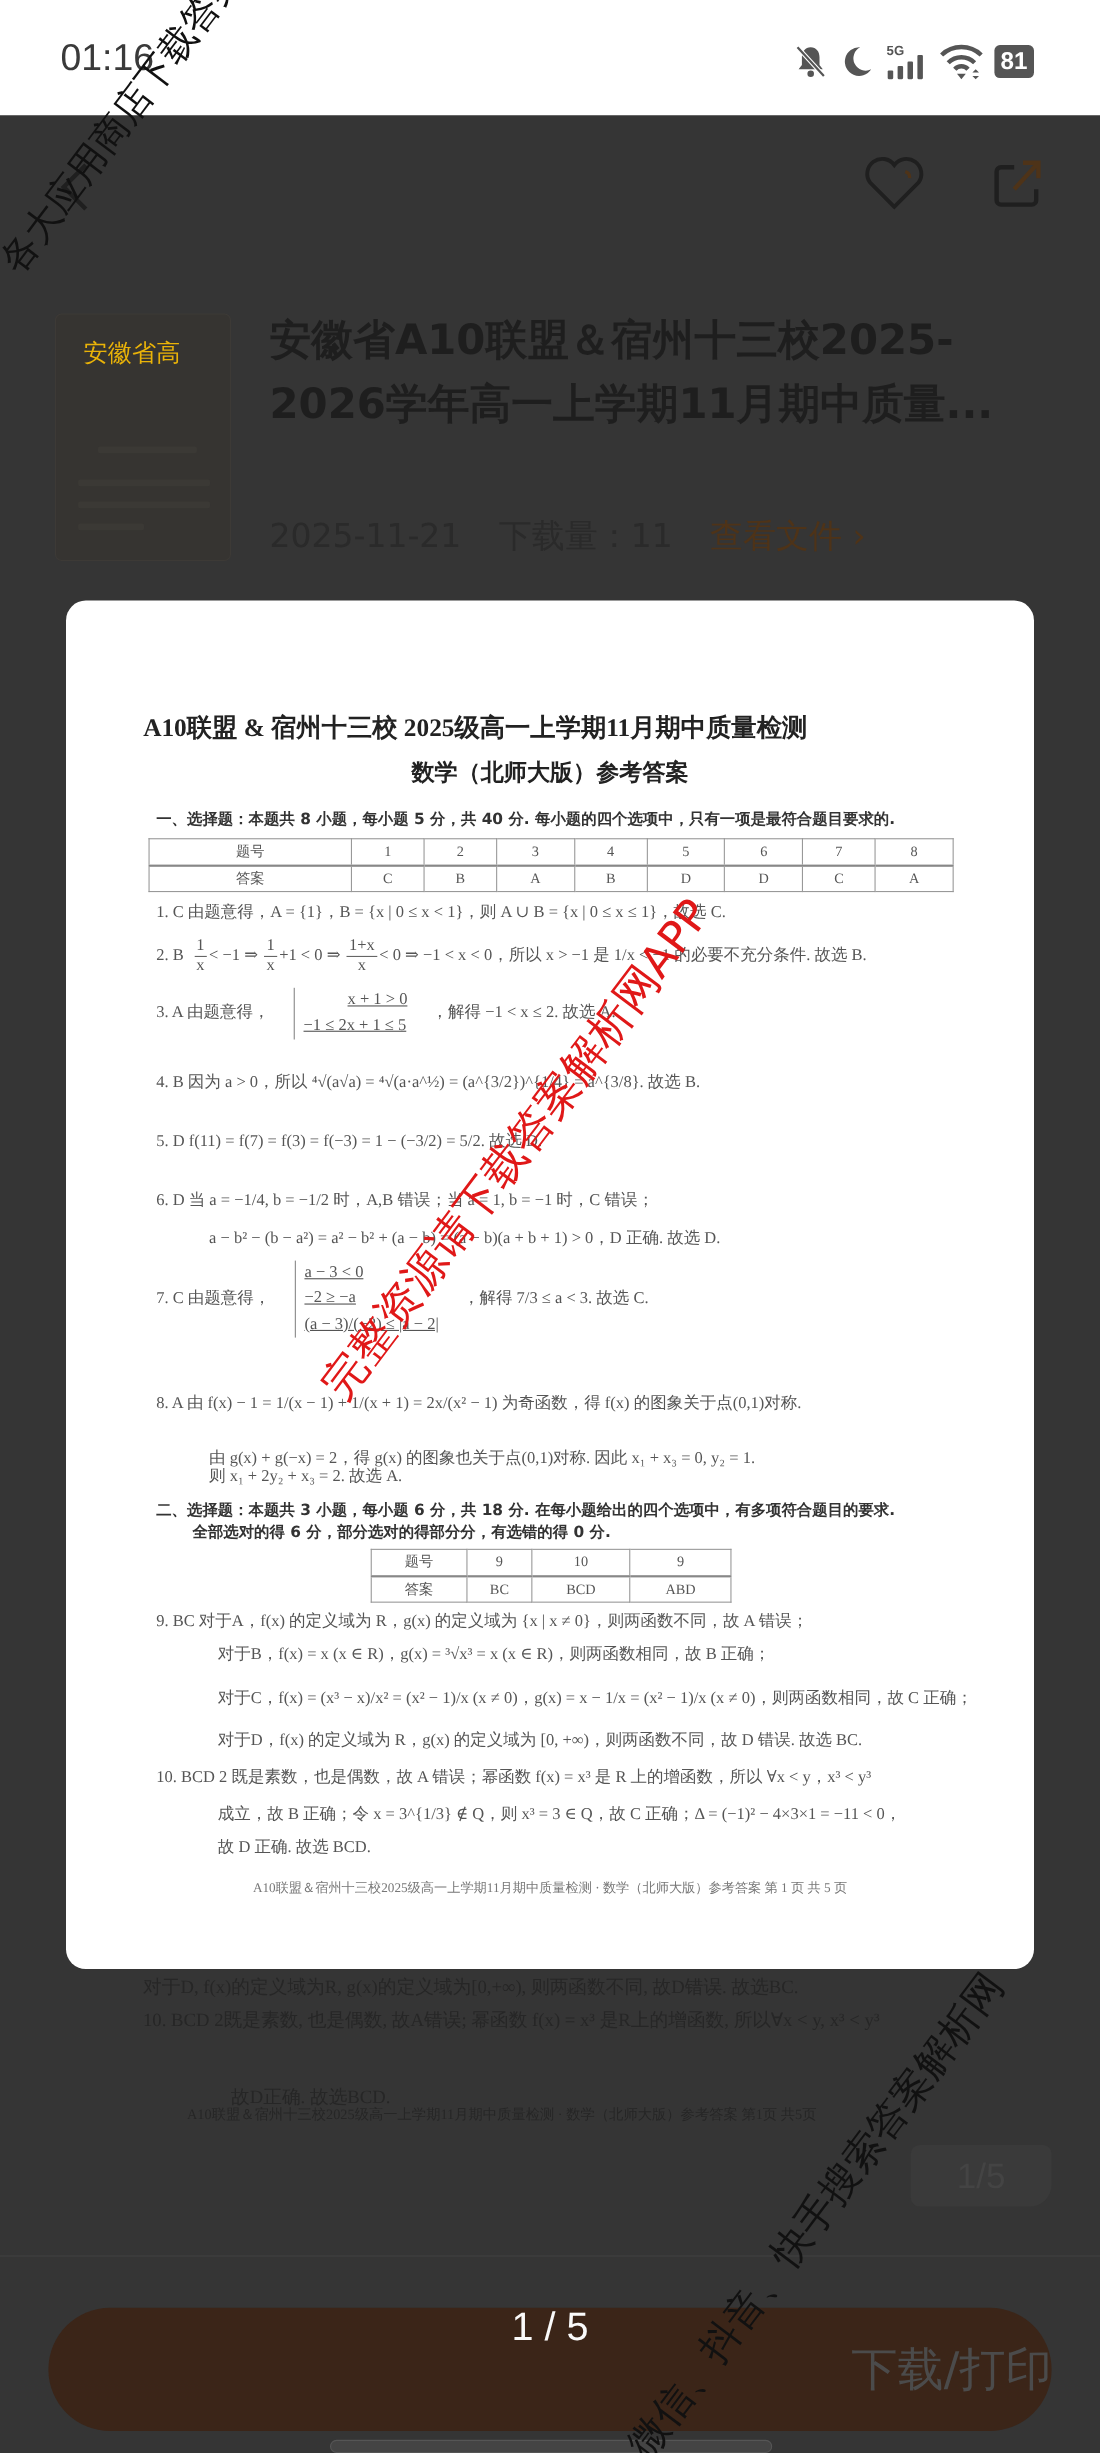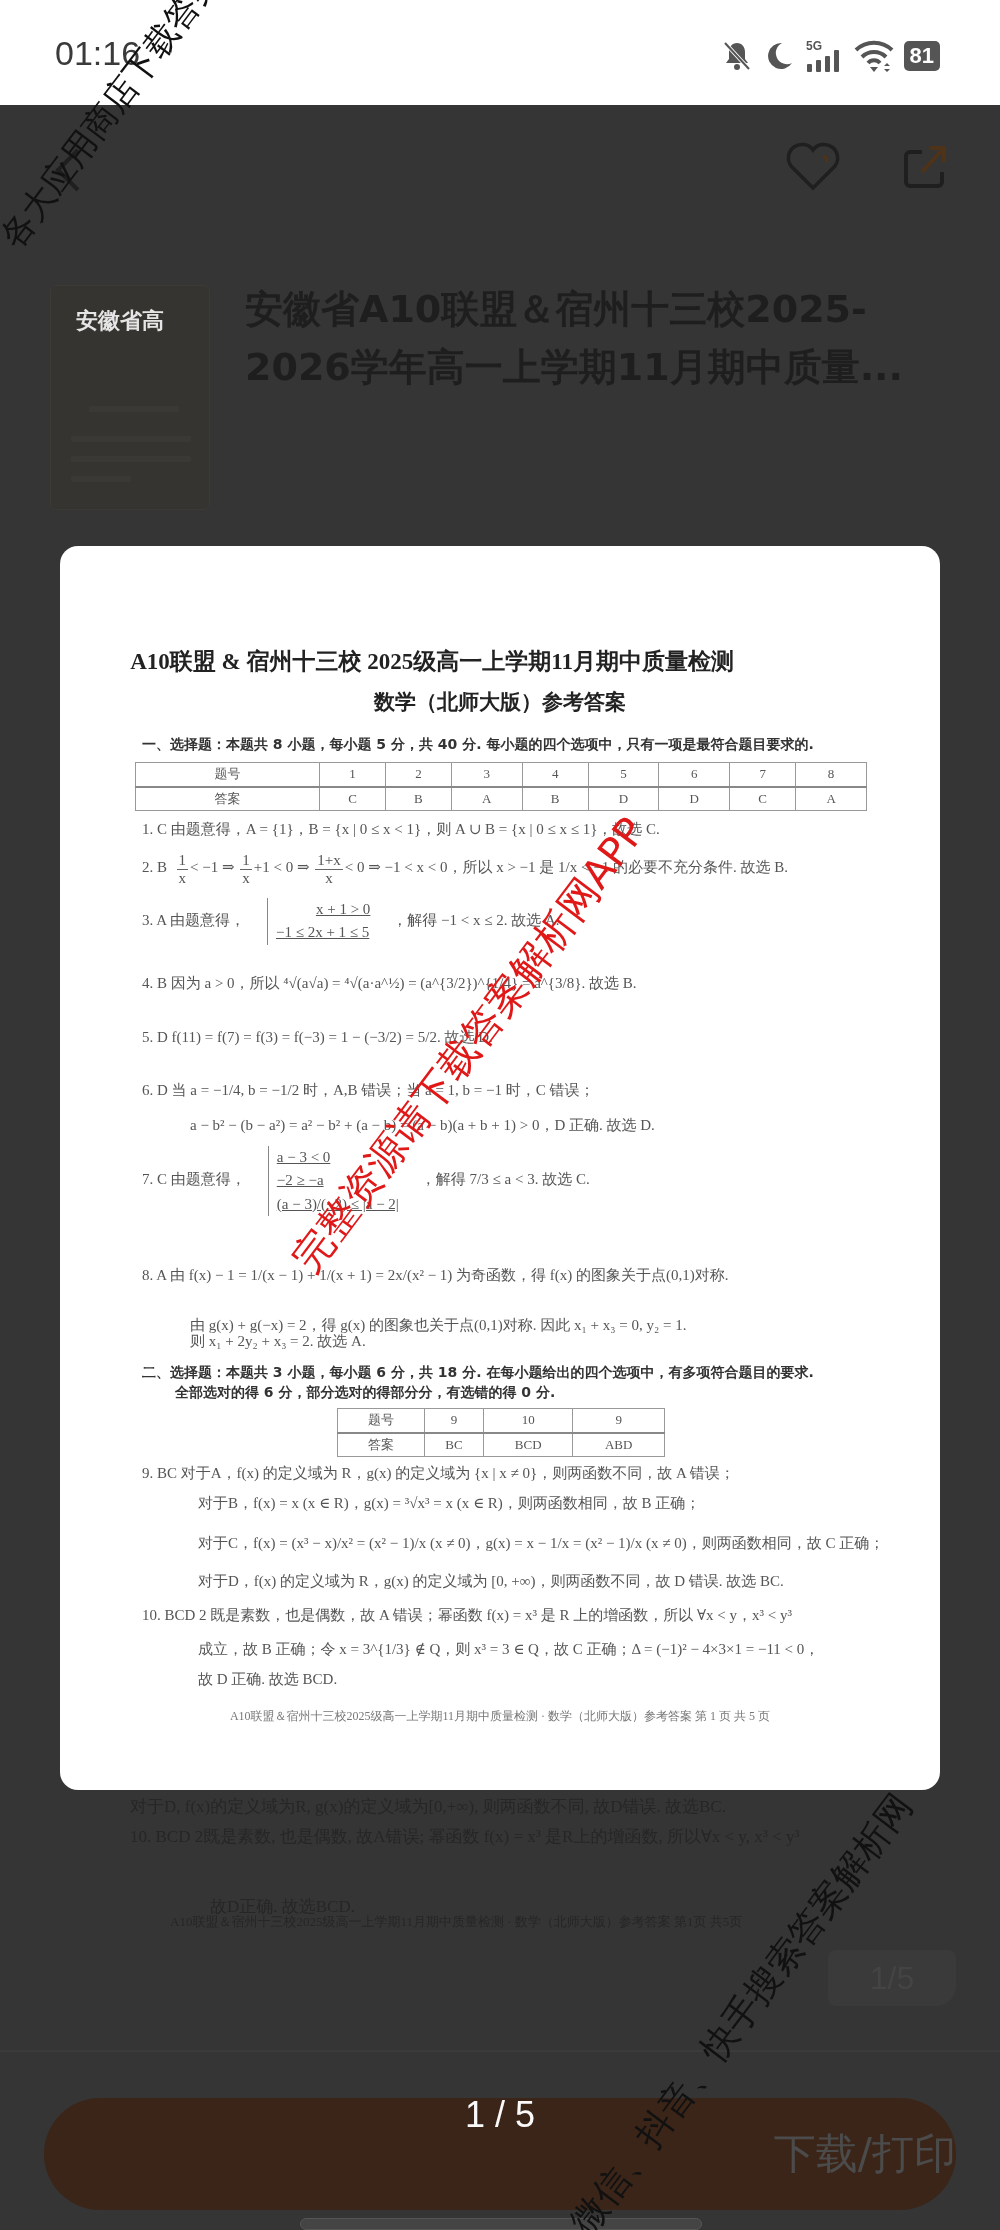--- a/index.html
+++ b/index.html
@@ -13,21 +13,21 @@
     .statusbar svg { display: block; }
     .battery { background: #555; color: #fff; font-size: 22px; font-weight: bold; padding: 2px 6px; border-radius: 5px; font-family: "Liberation Sans", sans-serif; }
 
     
     .page { position: absolute; left: 0; top: 105px; width: 1000px; height: 2125px; background: #353535; }
     .nav-back { position: absolute; left: 50px; top: 40px; width: 40px; height: 50px; }
     .nav-fav { position: absolute; left: 785px; top: 35px; }
     .nav-share { position: absolute; left: 900px; top: 35px; }
 
     .thumb { position: absolute; left: 50px; top: 180px; width: 160px; height: 225px; border: 1px solid #3d3a36; border-radius: 6px; background: #363431; }
-    .thumb .tlabel { position: absolute; left: 25px; top: 20px; font-size: 22px; color: #e5e5e5; font-weight: bold; }
+    .thumb .tlabel { position: absolute; left: 25px; top: 20px; font-size: 22px; color: #eab308; font-weight: normal; }
     .thumb .tline { position: absolute; left: 20px; height: 6px; background: #3b3935; border-radius: 2px; }
 
     .doc-title { position: absolute; left: 245px; top: 175px; width: 690px; font-size: 38px; line-height: 58px; color: #1e1e1e; font-weight: bold; display: -webkit-box; -webkit-line-clamp: 2; -webkit-box-orient: vertical; overflow: hidden; }
     .tags { position: absolute; left: 245px; top: 298px; display: flex; gap: 22px; }
     .tag { font-size: 28px; padding: 4px 10px; border-radius: 4px; }
     .tag.exam { color: #4c3f17; background: #393630; }
     .tag.answer { color: #1e4a34; background: #323733; }
     .meta { position: absolute; left: 245px; top: 362px; font-size: 30px; color: #2a2a2a; display: flex; gap: 34px; align-items: center; }
     .meta .viewfile { color: #4e3318; }
 
@@ -126,20 +126,25 @@
 
   <div class="thumb">
     <div class="tlabel">安徽省高</div>
     <div class="tline" style="top:120px;width:90px;left:38px;"></div>
     <div class="tline" style="top:150px;width:120px;"></div>
     <div class="tline" style="top:170px;width:120px;"></div>
     <div class="tline" style="top:190px;width:60px;"></div>
   </div>
 
   <div class="doc-title">安徽省A10联盟＆宿州十三校2025-2026学年高一上学期11月期中质量...</div>
+  <div class="meta">
+    <span>2025-11-21</span>
+    <span>下载量：11</span>
+    <span class="viewfile"><span>查看文件</span> <span>›</span></span>
+  </div>
 
   <div class="under-text" style="top:1690px;">对于D, f(x)的定义域为R, g(x)的定义域为[0,+∞), 则两函数不同, 故D错误. 故选BC.</div>
   <div class="under-text" style="top:1720px;">10. BCD   2既是素数, 也是偶数, 故A错误; 幂函数 f(x) = x³ 是R上的增函数, 所以∀x &lt; y, x³ &lt; y³</div>
   <div class="under-text" style="top:1660px;left:210px;">成立, 故B正确; 令 x = 3^{1/3} ∉ Q, 则 x³ = 3 ∈ Q, 故C正确; Δ = (−1)² − 4×3×1 = −11 &lt; 0,</div>
   <div class="under-text" style="top:1790px;left:210px;">故D正确. 故选BCD.</div>
   <div class="under-text" style="top:1808px;left:170px;font-size:13px;">A10联盟＆宿州十三校2025级高一上学期11月期中质量检测 · 数学（北师大版）参考答案  第1页  共5页</div>
   <div class="page-badge" style="top:1845px;">1/5</div>
   <div class="bottom-bar"></div>
 </div>
 

